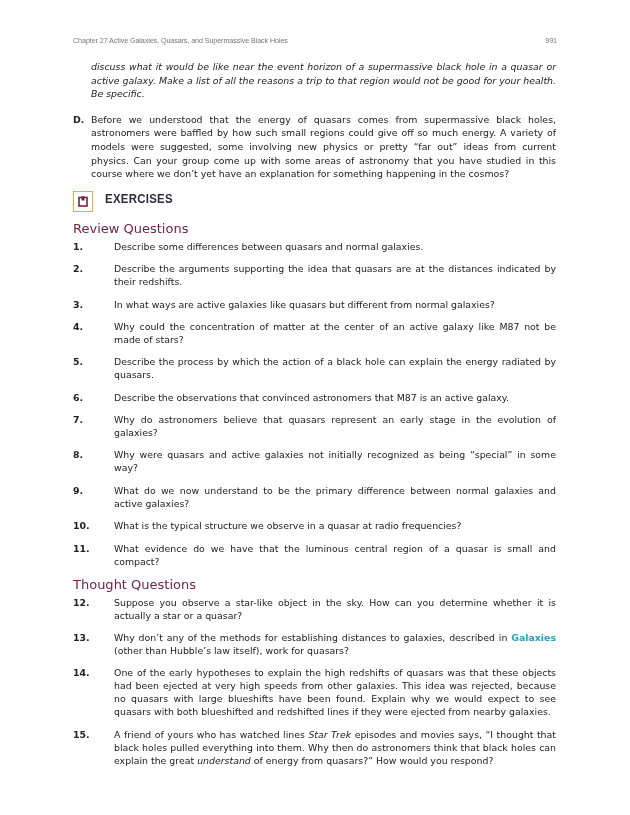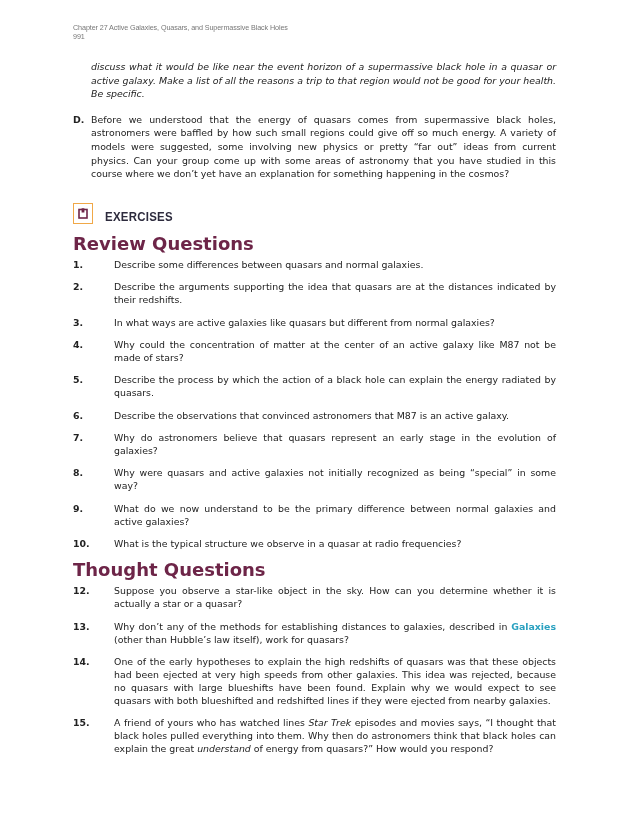--- a/index.html
+++ b/index.html
@@ -1,32 +1,32 @@
 <!DOCTYPE html>
 <html><head>
 <meta charset="utf-8">
 <style>
   html, body { margin: 0; padding: 0; background: #ffffff; }
   body { width: 630px; height: 815px; position: relative; overflow: hidden;
          font-family: "DejaVu Sans", sans-serif; color: #222; }
-  .running-head { position: absolute; top: 23px; left: 73px; right: 73px;
+  .running-head { position: absolute; top: 36px; left: 73px; right: 73px;
                   font-size: 7.2px; color: #777; display: flex; justify-content: space-between;
-                  font-family: "Liberation Sans", sans-serif; letter-spacing: -0.1px; flex-direction: column; }
+                  font-family: "Liberation Sans", sans-serif; letter-spacing: -0.1px; }
   .content { position: absolute; left: 73px; top: 60px; width: 483px; }
   .para { font-size: 9.4px; line-height: 13.6px; text-align: justify; margin: 0; }
   .para-indent { padding-left: 18px; font-style: italic; }
   .lettered { display: flex; margin-top: 12px; }
   .lettered .lbl { width: 18px; font-weight: bold; font-size: 9.4px; line-height: 13.6px; flex-shrink: 0; }
   .lettered .txt { flex: 1; font-size: 9.4px; line-height: 13.6px; text-align: justify; }
-  .ex-header { display: flex; align-items: flex-end; margin-top: 22px; }
+  .ex-header { display: flex; align-items: flex-start; margin-top: 10px; }
   .ex-icon { width: 20px; height: 21px; border: 1.5px solid #f0a848; box-sizing: border-box;
              display: flex; align-items: center; justify-content: center; }
   .ex-title { margin-left: 12px; font-size: 13px; font-weight: bold; color: #2d2b3d;
               font-family: "Liberation Sans", sans-serif; letter-spacing: 0.3px; transform: scaleX(0.88); transform-origin: left; }
-  .section-title { color: #6d2548; font-weight: bold; font-size: 18px; margin: 9px 0 4px 0;
+  .section-title { color: #6d2548; font-weight: normal; font-size: 13px; margin: 9px 0 4px 0;
                    font-family: "DejaVu Sans", sans-serif; }
   .q { display: flex; margin-top: 9.4px; }
   .q .num { width: 18px; font-weight: bold; font-size: 9.4px; line-height: 13px; flex-shrink: 0; }
   .q .txt { flex: 1; font-size: 9.4px; line-height: 13px; text-align: justify; margin-left: 23px; }
   .q:first-child { margin-top: 0; }
   .link { color: #2aa1c0; font-weight: bold; }
   .ital { font-style: italic; }
 </style>
 </head>
 <body>
@@ -90,20 +90,24 @@
         <span class="txt">Why were quasars and active galaxies not initially recognized as being “special” in some way?</span>
       </div>
     <div class="q">
         <span class="num">9.</span>
         <span class="txt">What do we now understand to be the primary difference between normal galaxies and active galaxies?</span>
       </div>
     <div class="q">
         <span class="num">10.</span>
         <span class="txt">What is the typical structure we observe in a quasar at radio frequencies?</span>
       </div>
+    <div class="q">
+        <span class="num">11.</span>
+        <span class="txt">What evidence do we have that the luminous central region of a quasar is small and compact?</span>
+      </div>
   </div>
 
   <div class="section-title" style="">Thought Questions</div>
   <div>
     <div class="q">
         <span class="num">12.</span>
         <span class="txt">Suppose you observe a star-like object in the sky. How can you determine whether it is actually a star or a quasar?</span>
       </div>
     <div class="q">
         <span class="num">13.</span>

